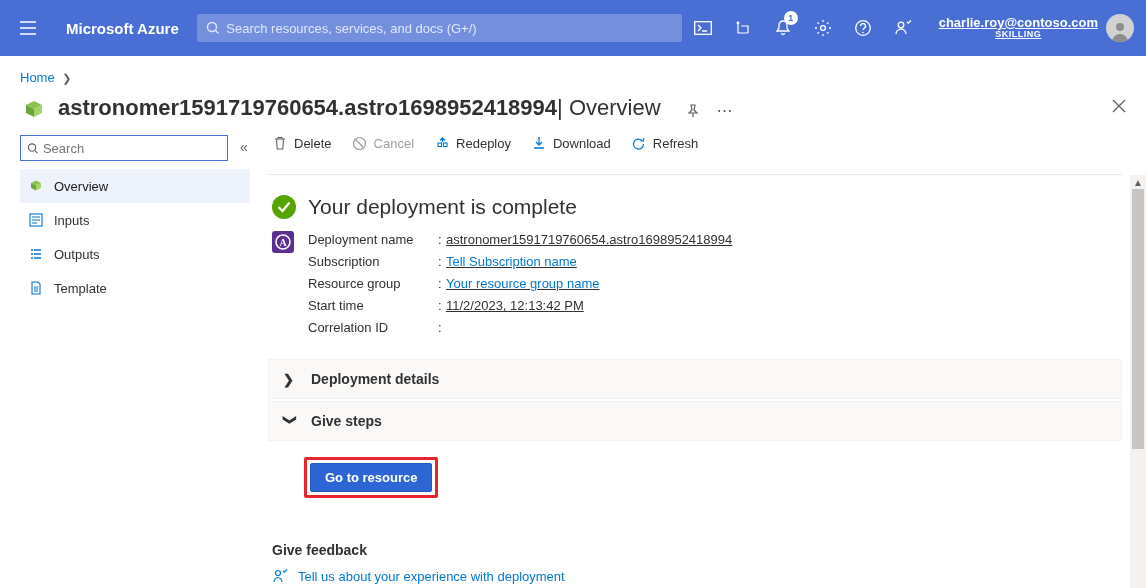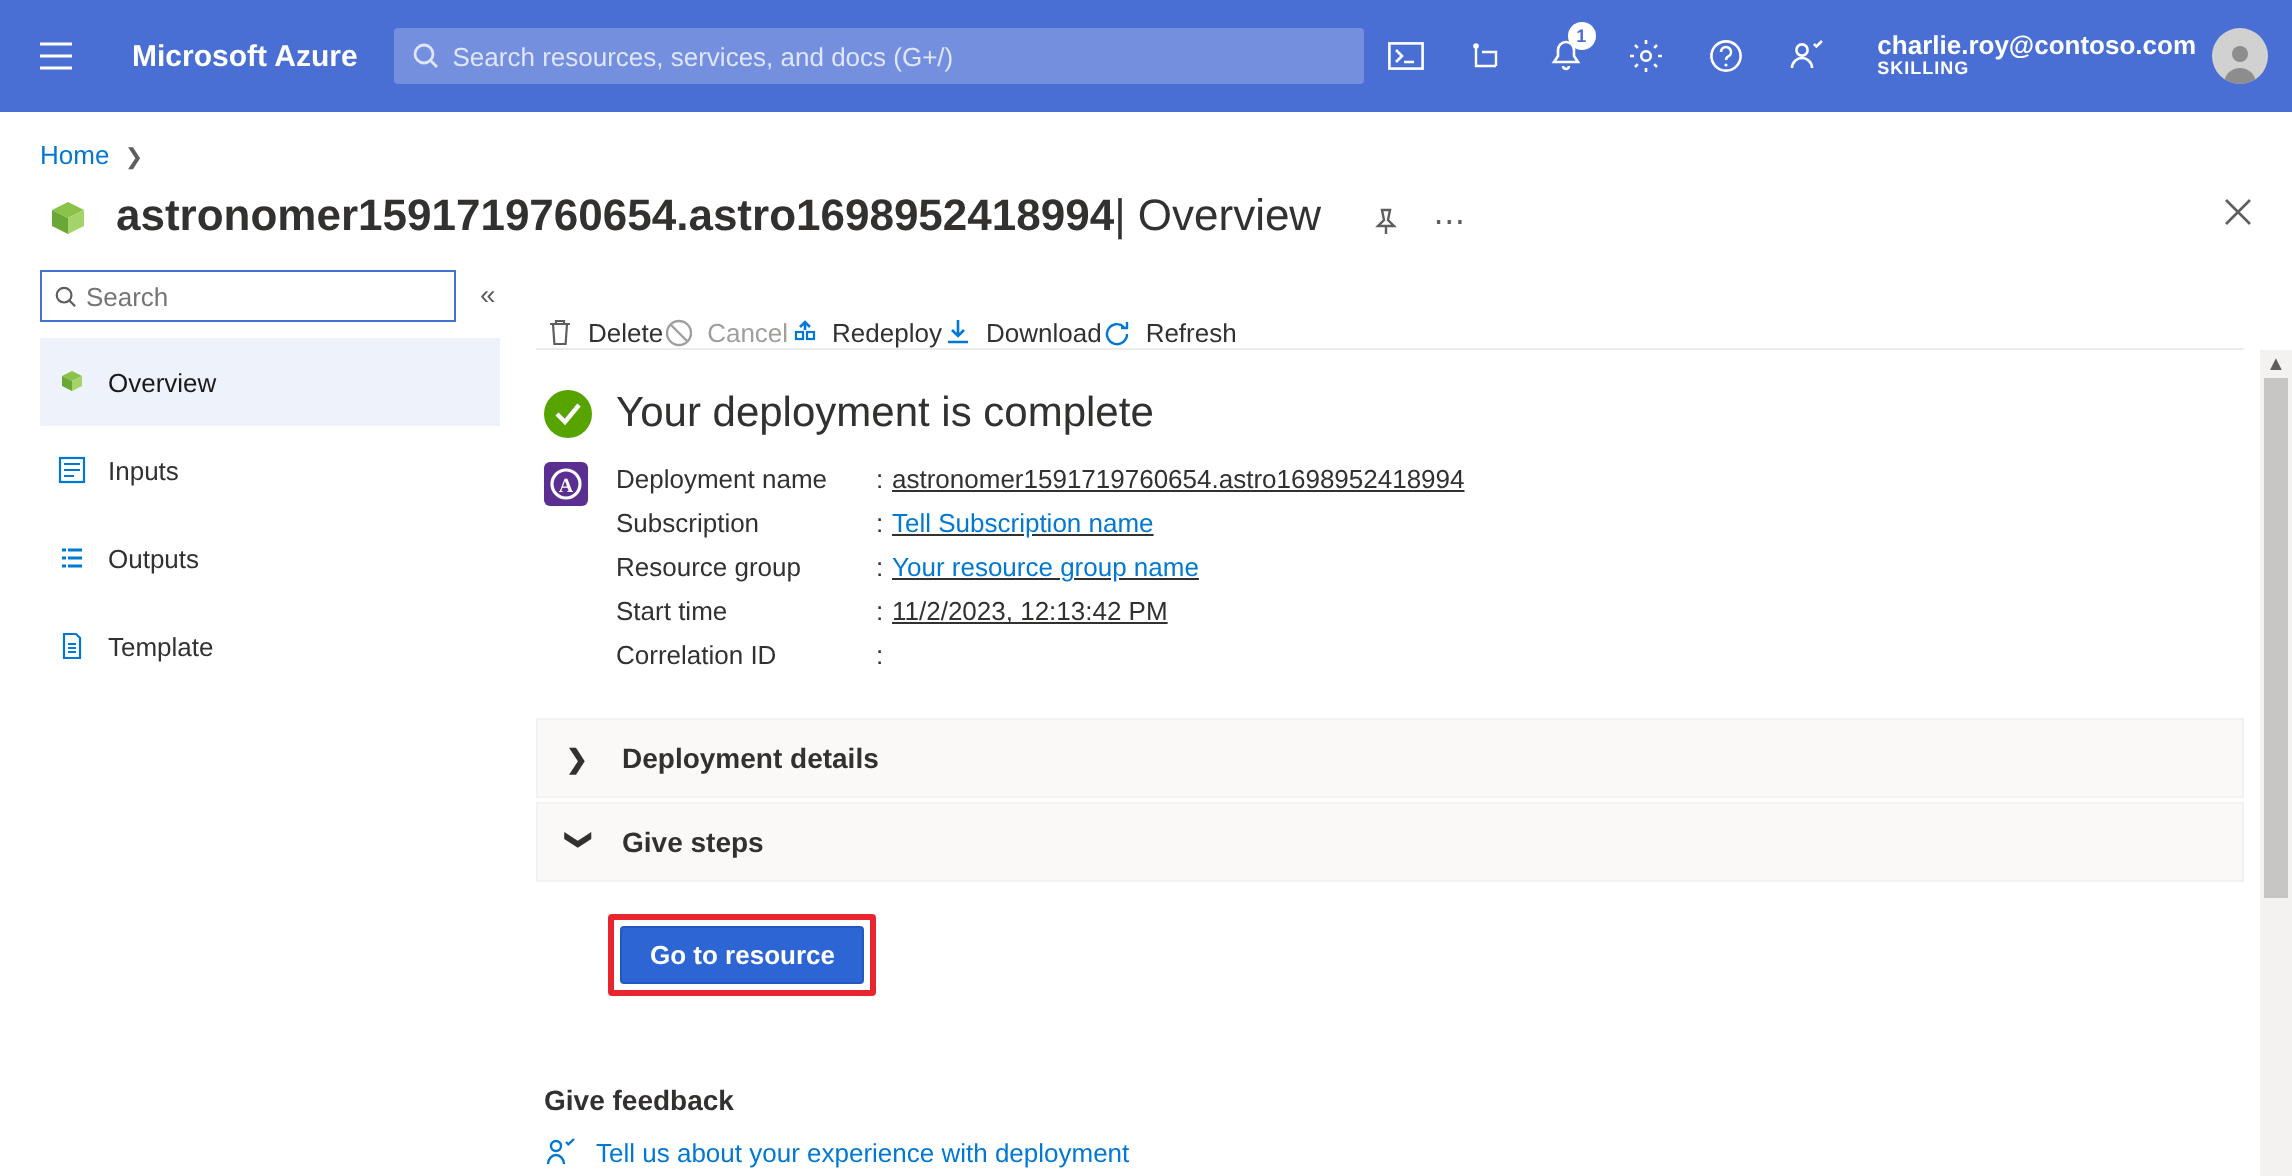--- a/index.html
+++ b/index.html
@@ -73,22 +73,23 @@
     background:#fff;
     color:#4a6fd4;
     border-radius:50%;
     width:14px; height:14px;
     font-size:9px;
     display:flex; align-items:center; justify-content:center;
     font-weight:700;
   }
   .topbar .user {
     padding: 0 8px 0 16px;
-    text-align:left;
+    text-align:center;
     line-height:1.1;
+    text-decoration:underline;
   }
   .topbar .user .email { font-size:13px; font-weight:600; display:block; }
   .topbar .user .tenant { font-size:9px; letter-spacing:0.5px; font-weight:600; display:block; }
   .topbar .avatar {
     width: 28px; height:28px;
     border-radius:50%;
     background:#d1d1d1;
     margin-right:4px;
     display:flex; align-items:flex-end; justify-content:center;
     overflow:hidden;
@@ -156,41 +157,42 @@
     border:none; outline:none; font-size:13px; width:100%;
   }
   .sidebar .collapse-toggle {
     position:absolute;
     left: 240px; top:4px;
     color:#605e5c;
     cursor:pointer;
     font-size:14px;
   }
   .sidebar .navitem {
-    height:44px;
+    height:34px;
     display:flex; align-items:center;
     padding: 0 8px;
     cursor:pointer;
     gap:10px;
     font-size:13px;
     color:#323130;
   }
   .sidebar .navitem.active { background:#edf2fb; color:#1a1a1a; }
   .sidebar .navitem .nav-icon { width:16px; height:16px; display:flex; align-items:center; justify-content:center; }
 
   .main {
     flex:1;
     padding: 0 24px 0 8px;
     overflow-y: auto;
     position:relative;
   }
 
   .toolbar {
     display:flex;
-    align-items:flex-end;
+    align-items:flex-start;
+    gap:20px;
     height: 40px;
     border-bottom: 1px solid #edebe9;
     padding-left: 4px;
   }
   .toolbar .tbtn {
     display:flex; align-items:center; gap:6px;
     font-size:13px; cursor:pointer;
     color:#323130;
   }
   .toolbar .tbtn.disabled { color:#a19f9d; cursor:default; }

